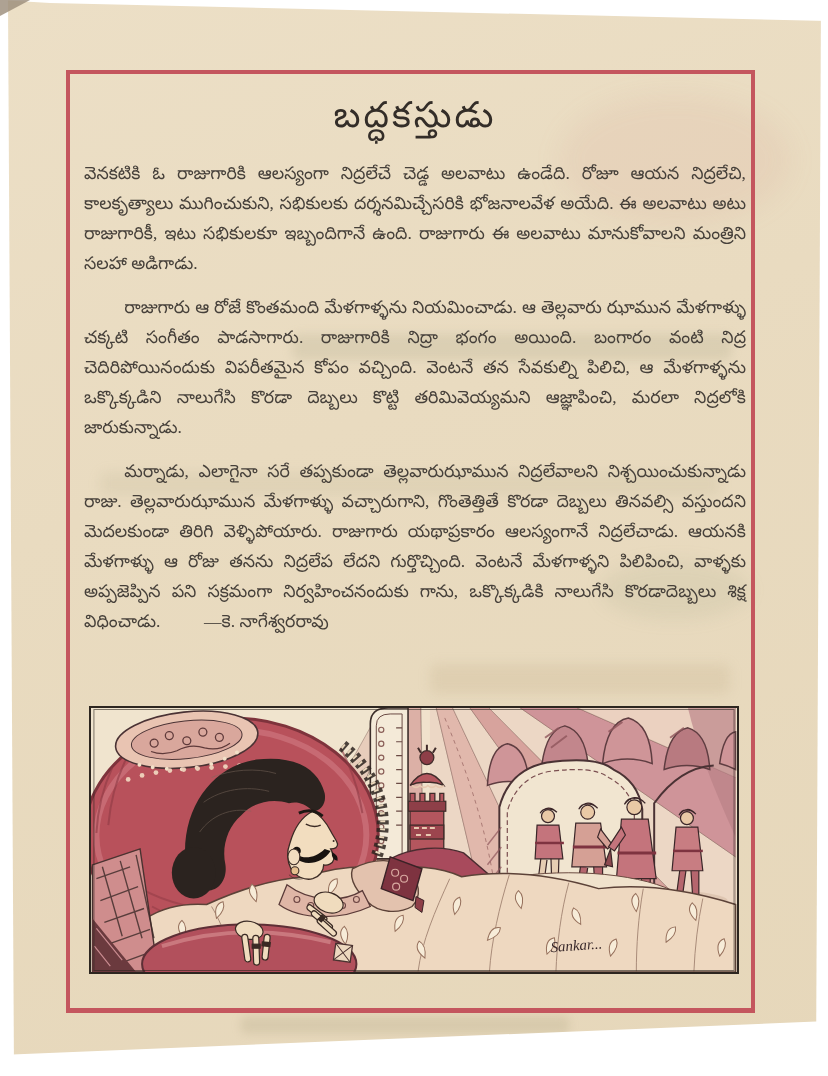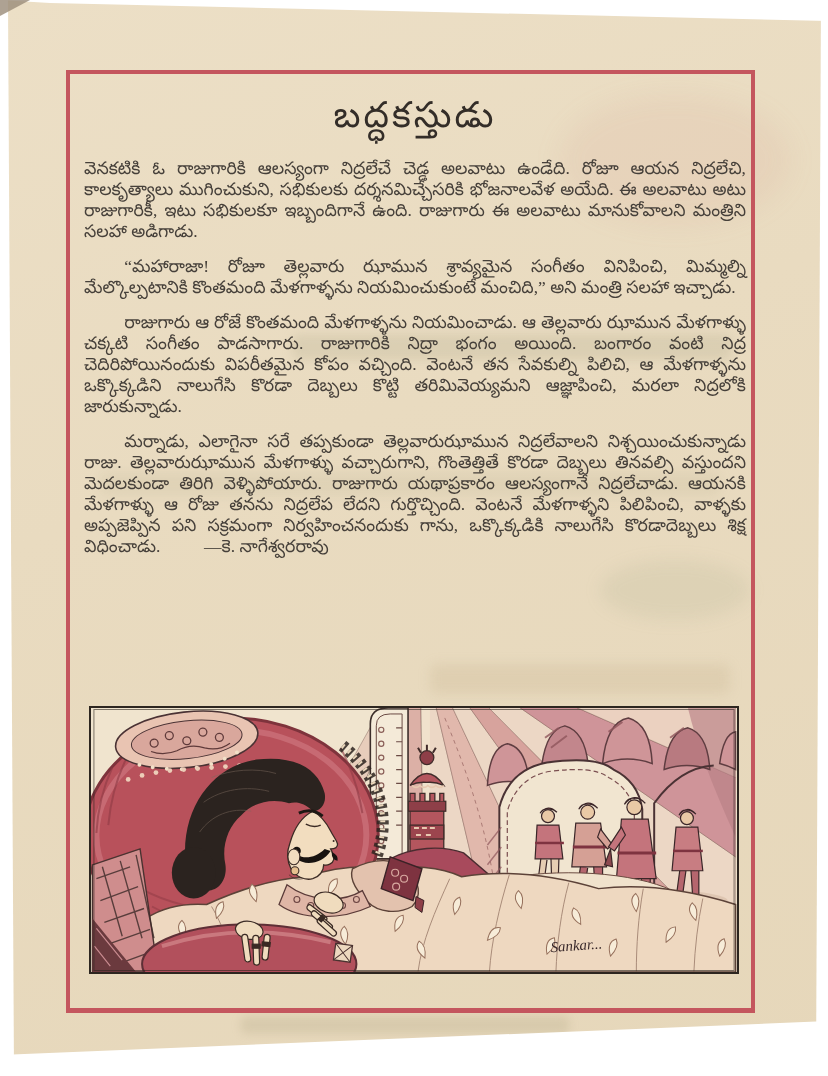--- a/index.html
+++ b/index.html
@@ -24,21 +24,21 @@
     border:4px solid #c4565e;border-bottom-width:5px;box-sizing:border-box;
   }
   .title{
     position:absolute;left:85px;top:94px;width:660px;text-align:center;
     font-size:36px;font-weight:400;letter-spacing:3px;color:#332d28;
   }
   .body-text{
     position:absolute;left:84px;top:158px;width:662px;color:#46403a;
   }
   .body-text p{
-    margin:0 0 14px 0;font-size:17.5px;line-height:21px;text-align:justify;
+    margin:0 0 14px 0;font-size:17.5px;line-height:30px;text-align:justify;
   }
   .body-text p.indent{text-indent:2.3em;}
   .author{white-space:nowrap;margin-left:2.5em;font-family:Liberation Serif, serif;}
   .illustration{
     position:absolute;left:89px;top:706px;width:650px;height:268px;
     border:2px solid #2d2620;box-sizing:border-box;background:#f0e4ce;
   }
   .illustration svg{display:block;width:646px;height:264px;}
   .edge{position:absolute;left:0;top:0;width:828px;height:1076px;background:#ffffff;pointer-events:none;}
   .edge-top{clip-path:polygon(0 0,828px 0,828px 21px,50px 3px,0 0);}
@@ -61,21 +61,20 @@
 <div class="smudge s4"></div>
 <div class="smudge s5"></div>
 <div class="smudge s6"></div>
 
 <div class="frame"></div>
 
 <div class="title">బద్ధకస్తుడు</div>
 
 <div class="body-text">
   <p>వెనకటికి ఓ రాజుగారికి ఆలస్యంగా నిద్రలేచే చెడ్డ అలవాటు ఉండేది. రోజూ ఆయన నిద్రలేచి, కాలకృత్యాలు ముగించుకుని, సభికులకు దర్శనమిచ్చేసరికి భోజనాలవేళ అయేది. ఈ అలవాటు అటు రాజుగారికీ, ఇటు సభికులకూ ఇబ్బందిగానే ఉంది. రాజుగారు ఈ అలవాటు మానుకోవాలని మంత్రిని సలహా అడిగాడు.</p>
-  <p class="indent">“మహారాజా! రోజూ తెల్లవారు ఝామున శ్రావ్యమైన సంగీతం వినిపించి, మిమ్మల్ని మేల్కొల్పటానికి కొంతమంది మేళగాళ్ళను నియమించుకుంటే మంచిది,” అని మంత్రి సలహా ఇచ్చాడు.</p>
   <p class="indent">రాజుగారు ఆ రోజే కొంతమంది మేళగాళ్ళను నియమించాడు. ఆ తెల్లవారు ఝామున మేళగాళ్ళు చక్కటి సంగీతం పాడసాగారు. రాజుగారికి నిద్రా భంగం అయింది. బంగారం వంటి నిద్ర చెదిరిపోయినందుకు విపరీతమైన కోపం వచ్చింది. వెంటనే తన సేవకుల్ని పిలిచి, ఆ మేళగాళ్ళను ఒక్కొక్కడిని నాలుగేసి కొరడా దెబ్బలు కొట్టి తరిమివెయ్యమని ఆజ్ఞాపించి, మరలా నిద్రలోకి జారుకున్నాడు.</p>
   <p class="indent"><span>మర్నాడు, ఎలాగైనా సరే తప్పకుండా తెల్లవారుఝామున నిద్రలేవాలని నిశ్చయించుకున్నాడు రాజు. తెల్లవారుఝామున మేళగాళ్ళు వచ్చారుగాని, గొంతెత్తితే కొరడా దెబ్బలు తినవల్సి వస్తుందని మెదలకుండా తిరిగి వెళ్ళిపోయారు. రాజుగారు యథాప్రకారం ఆలస్యంగానే నిద్రలేచాడు. ఆయనకి మేళగాళ్ళు ఆ రోజు తనను నిద్రలేప లేదని గుర్తొచ్చింది. వెంటనే మేళగాళ్ళని పిలిపించి, వాళ్ళకు అప్పజెప్పిన పని సక్రమంగా నిర్వహించనందుకు గాను, ఒక్కొక్కడికి నాలుగేసి కొరడాదెబ్బలు శిక్ష విధించాడు.</span><span class="author">—కె. నాగేశ్వరరావు</span></p>
 </div>
 
 <div class="illustration">
 <svg viewBox="0 0 648 266" xmlns="http://www.w3.org/2000/svg">
 
   <rect x="0" y="0" width="648" height="266" fill="#f0e4ce"></rect>
 
   <g stroke="rgba(90,60,55,.35)" stroke-width="1">

